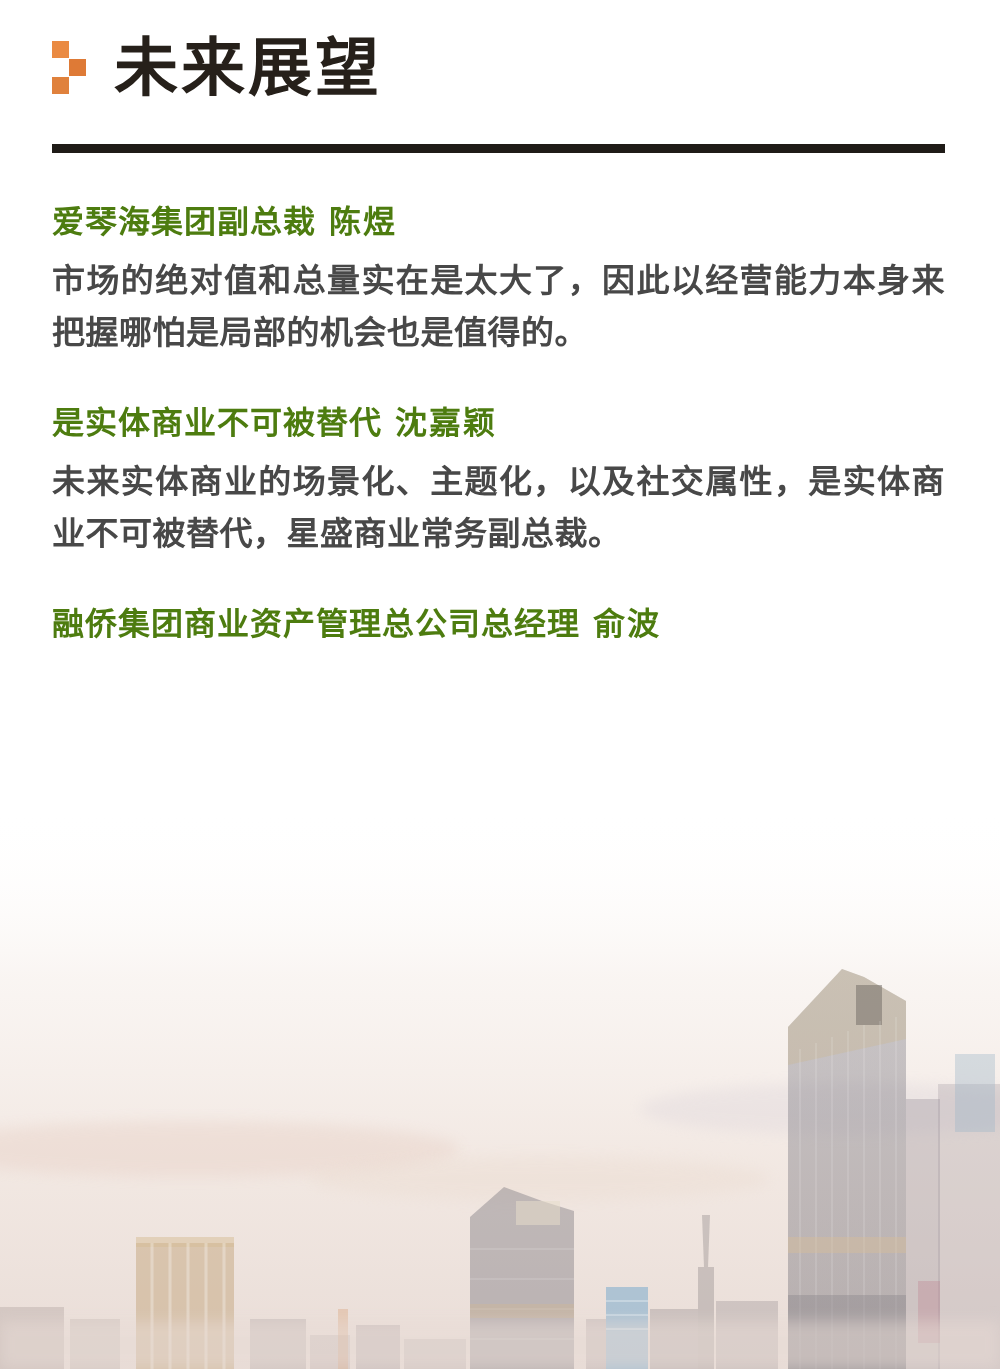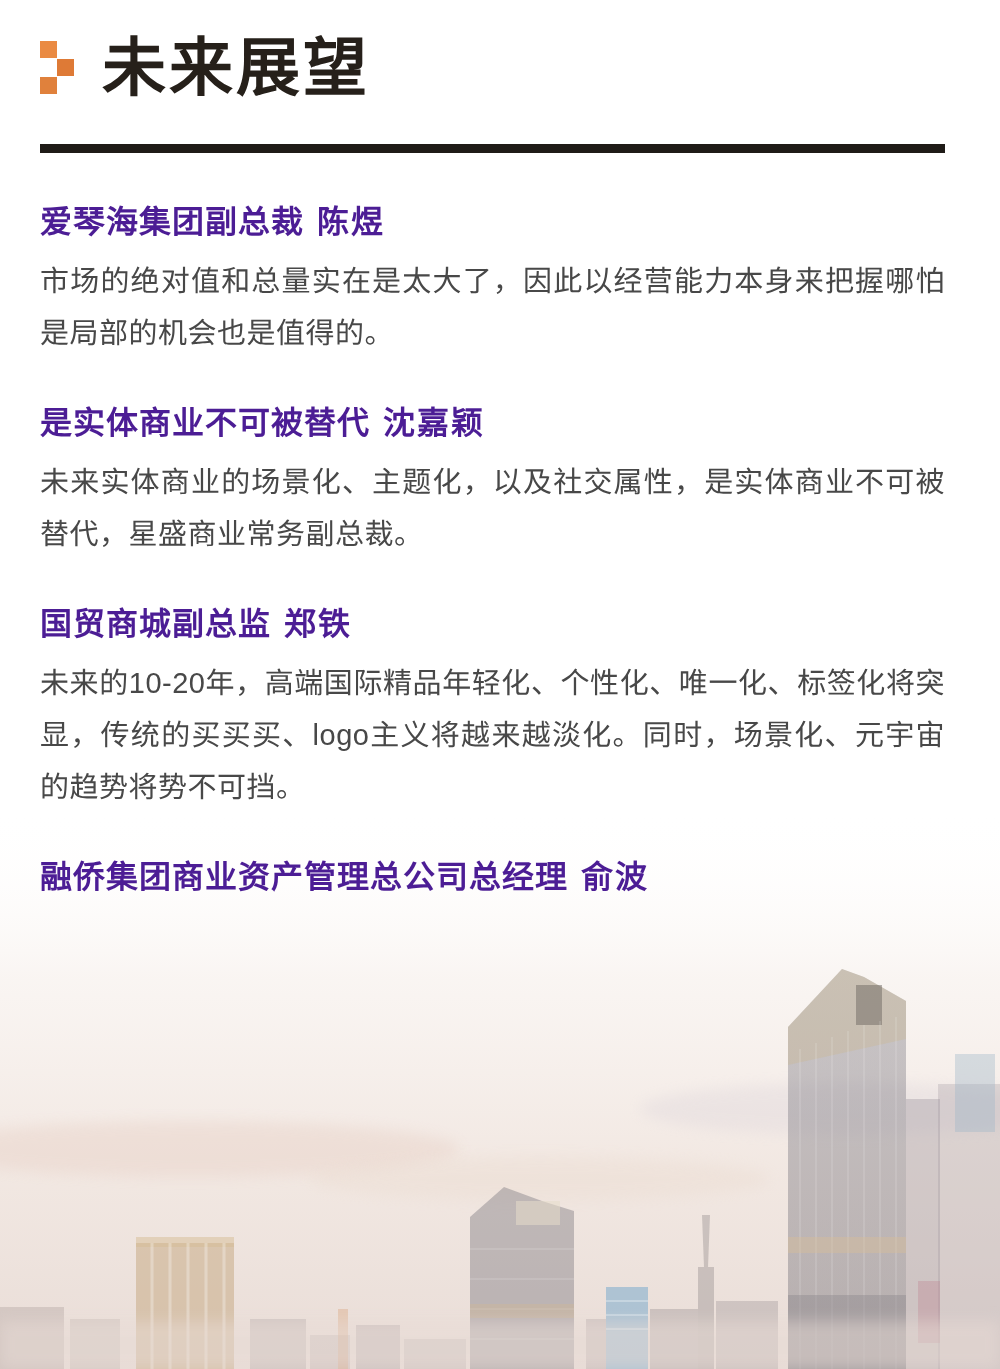--- a/index.html
+++ b/index.html
@@ -17,21 +17,21 @@
   .bg-skyline {
     position: absolute;
     left: 0; bottom: 0;
     width: 1000px; height: 560px;
     pointer-events: none;
   }
   
   .content {
     position: relative;
     z-index: 1;
-    padding: 33px 55px 0 40px;
+    padding: 33px 55px 0 52px;
   }
   .header-row {
     display: flex;
     align-items: flex-start;
   }
   .icon-squares {
     position: relative;
     width: 36px; height: 55px;
     margin-top: 8px;
     flex: 0 0 auto;
@@ -55,33 +55,33 @@
     margin-top: 41px;
     height: 9px;
     background: #1F1B17;
   }
   .sections { margin-top: 49px; }
   section.quote-block h2 {
     margin: 0;
     font-size: 32px;
     line-height: 40px;
     font-weight: 700;
-    color: #4c1d95;
+    color: #4d7c0f;
     letter-spacing: 1px;
   }
   section.quote-block h2 .name {
     font-weight: 900;
     margin-left: 13px;
     letter-spacing: 2px;
   }
   section.quote-block p {
     margin: 13px 0 0 0;
-    font-size: 29px;
+    font-size: 33px;
     line-height: 52px;
-    font-weight: 400;
+    font-weight: 700;
     color: #484848;
     letter-spacing: 0.5px;
     text-align: justify;
   }
   section.quote-block + section.quote-block { margin-top: 44px; }
 </style>
 </head>
 <body>
 
 <div class="page">
@@ -192,24 +192,20 @@
         <h2><span>爱琴海集团副总裁</span><span class="name">陈煜</span></h2>
         <p>市场的绝对值和总量实在是太大了，因此以经营能力本身来把握哪怕是局部的机会也是值得的。</p>
       </section>
 
 
       <section class="quote-block">
         <h2><span>是实体商业不可被替代</span><span class="name">沈嘉颖</span></h2>
         <p>未来实体商业的场景化、主题化，以及社交属性，是实体商业不可被替代，星盛商业常务副总裁。</p>
       </section>
 
-      <section class="quote-block">
-        <h2><span>国贸商城副总监</span><span class="name">郑铁</span></h2>
-        <p>未来的10-20年，高端国际精品年轻化、个性化、唯一化、标签化将突显，传统的买买买、logo主义将越来越淡化。同时，场景化、元宇宙的趋势将势不可挡。</p>
-      </section>
 
       <section class="quote-block">
         <h2><span>融侨集团商业资产管理总公司总经理</span><span class="name">俞波</span></h2>
       </section>
 
     </div>
   </div>
 </div>
 
 </body></html>

